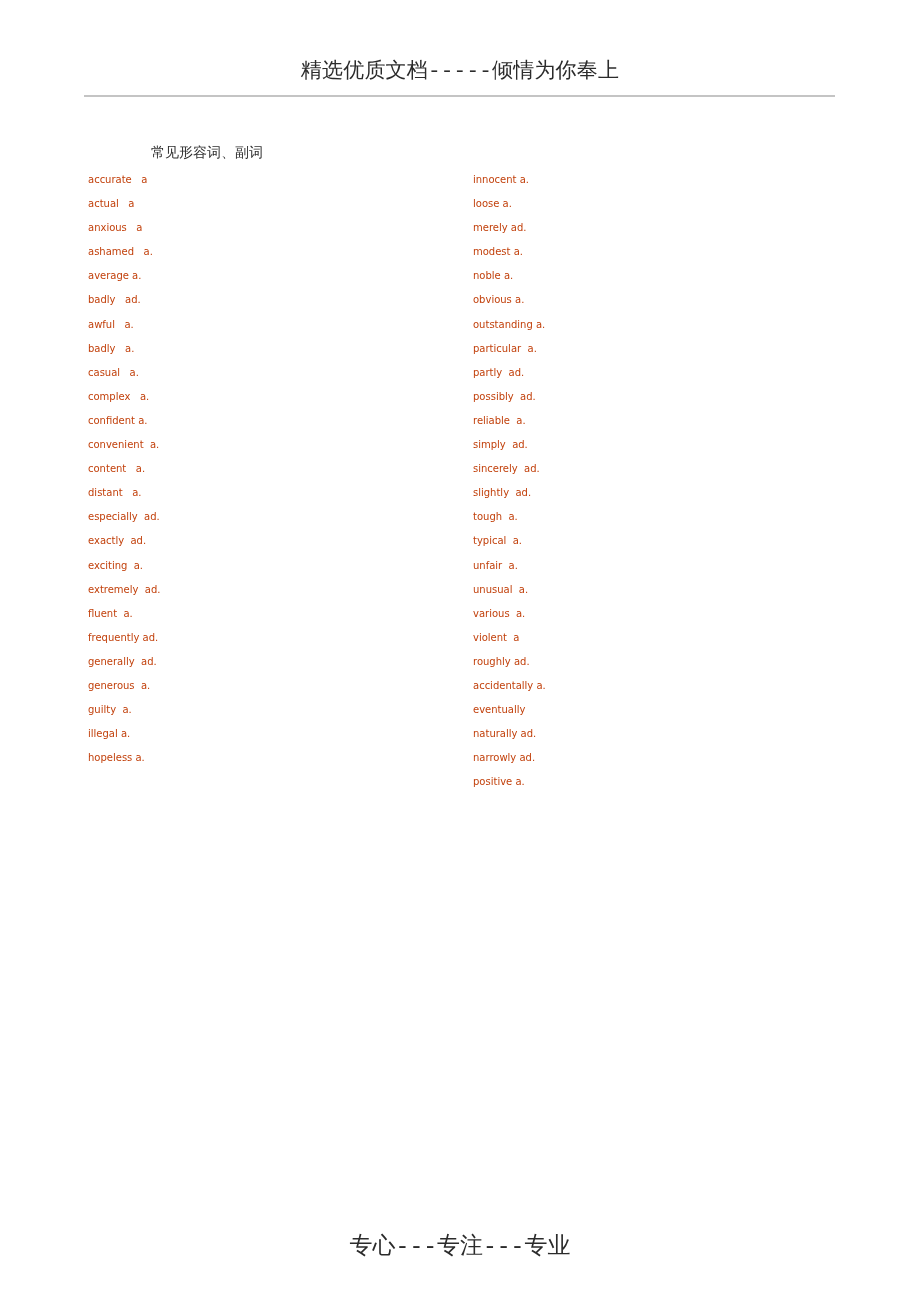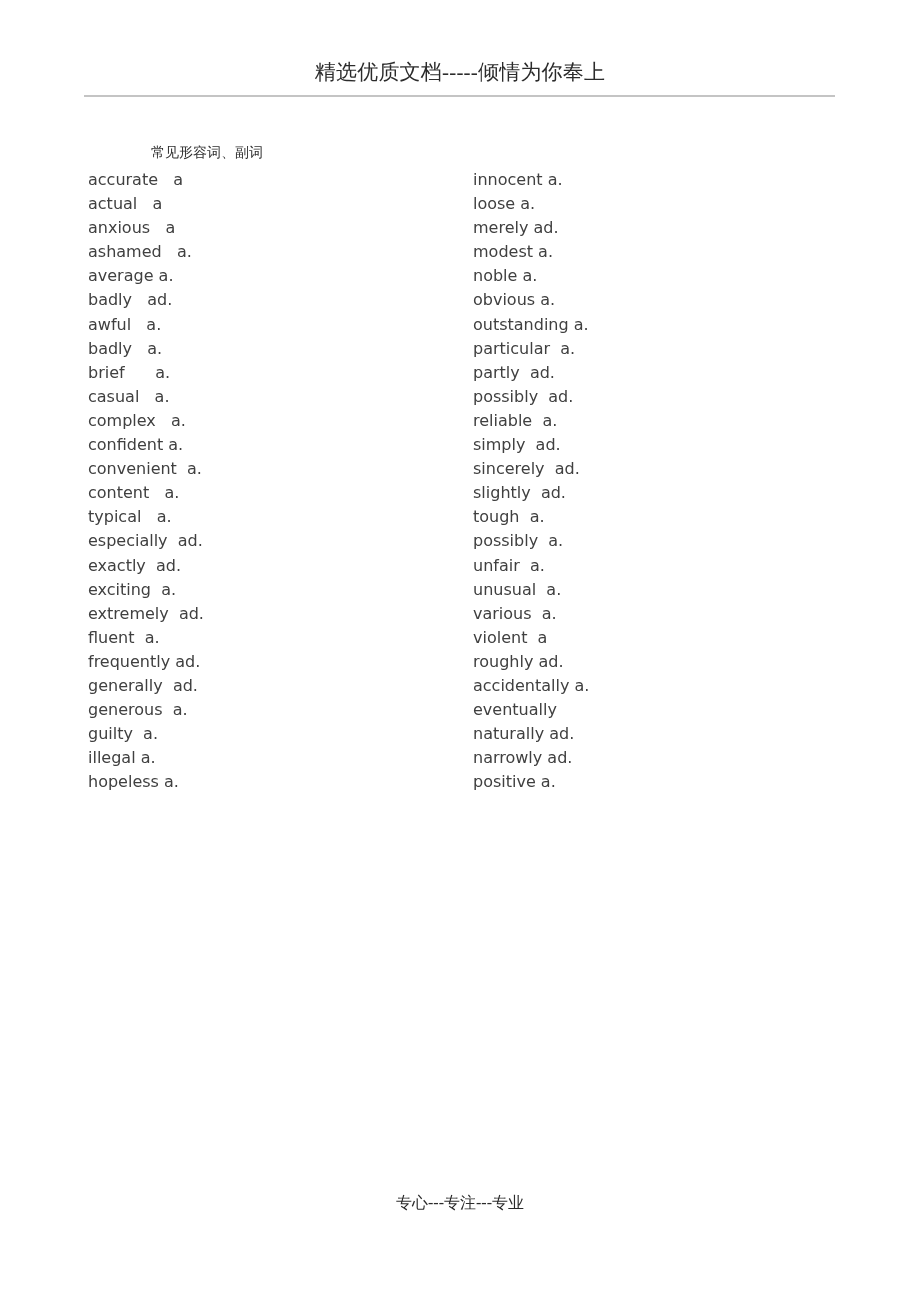--- a/index.html
+++ b/index.html
@@ -24,21 +24,21 @@
 
   
   .header-band {
     position: absolute;
     left: 0;
     top: 58px;
     width: 920px;
     text-align: center;
   }
   .header-title {
-    font-family: Liberation Serif, serif;
+    font-family: Liberation Mono, monospace;
     font-size: 21px;
     line-height: 28px;
     color: #2b2b2b;
     letter-spacing: 0.2px;
     white-space: pre;
   }
   .header-rule {
     position: absolute;
     left: 84px;
     top: 95px;
@@ -68,41 +68,42 @@
     height: 660px;
   }
   .col {
     position: absolute;
     top: 0;
   }
   .col-left  { left: 88px;  width: 360px; }
   .col-right { left: 473px; width: 380px; }
 
   .word-line {
-    font-size: 16px;
+    font-size: 10px;
     line-height: 24.1px;
     height: 24.1px;
-    color: #404040;
+    color: #c2410c;
     white-space: pre;
   }
 
   
   .footer-band {
     position: absolute;
     left: 0;
     top: 1190px;
     width: 920px;
     text-align: center;
   }
   .footer-text {
-    font-family: Liberation Serif, serif;
-    font-size: 16px;
+    font-family: Liberation Mono, monospace;
+    font-size: 23px;
     line-height: 26px;
     color: #2b2b2b;
     white-space: pre;
+    margin-top: 44px;
   }
 </style>
 </head>
 <body>
 
 <div class="page">
 
   <div class="header-band">
     <div class="header-title">精选优质文档-----倾情为你奉上</div>
   </div>
@@ -115,27 +116,26 @@
 
     <div class="col col-left">
       <div class="word-line">accurate   a</div>
       <div class="word-line">actual   a</div>
       <div class="word-line">anxious   a</div>
       <div class="word-line">ashamed   a.</div>
       <div class="word-line">average a.</div>
       <div class="word-line">badly   ad.</div>
       <div class="word-line">awful   a.</div>
       <div class="word-line">badly   a.</div>
-      <div class="word-line">brief      a.</div>
       <div class="word-line">casual   a.</div>
       <div class="word-line">complex   a.</div>
       <div class="word-line">confident a.</div>
       <div class="word-line">convenient  a.</div>
       <div class="word-line">content   a.</div>
-      <div class="word-line">typical   a.</div>
+      <div class="word-line">distant   a.</div>
       <div class="word-line">especially  ad.</div>
       <div class="word-line">exactly  ad.</div>
       <div class="word-line">exciting  a.</div>
       <div class="word-line">extremely  ad.</div>
       <div class="word-line">fluent  a.</div>
       <div class="word-line">frequently ad.</div>
       <div class="word-line">generally  ad.</div>
       <div class="word-line">generous  a.</div>
       <div class="word-line">guilty  a.</div>
       <div class="word-line">illegal a.</div>
@@ -151,21 +151,21 @@
       <div class="word-line">obvious a.</div>
       <div class="word-line">outstanding a.</div>
       <div class="word-line">particular  a.</div>
       <div class="word-line">partly  ad.</div>
       <div class="word-line">possibly  ad.</div>
       <div class="word-line">reliable  a.</div>
       <div class="word-line">simply  ad.</div>
       <div class="word-line">sincerely  ad.</div>
       <div class="word-line">slightly  ad.</div>
       <div class="word-line">tough  a.</div>
-      <div class="word-line">possibly  a.</div>
+      <div class="word-line">typical  a.</div>
       <div class="word-line">unfair  a.</div>
       <div class="word-line">unusual  a.</div>
       <div class="word-line">various  a.</div>
       <div class="word-line">violent  a</div>
       <div class="word-line">roughly ad.</div>
       <div class="word-line">accidentally a.</div>
       <div class="word-line">eventually</div>
       <div class="word-line">naturally ad.</div>
       <div class="word-line">narrowly ad.</div>
       <div class="word-line">positive a.</div>

